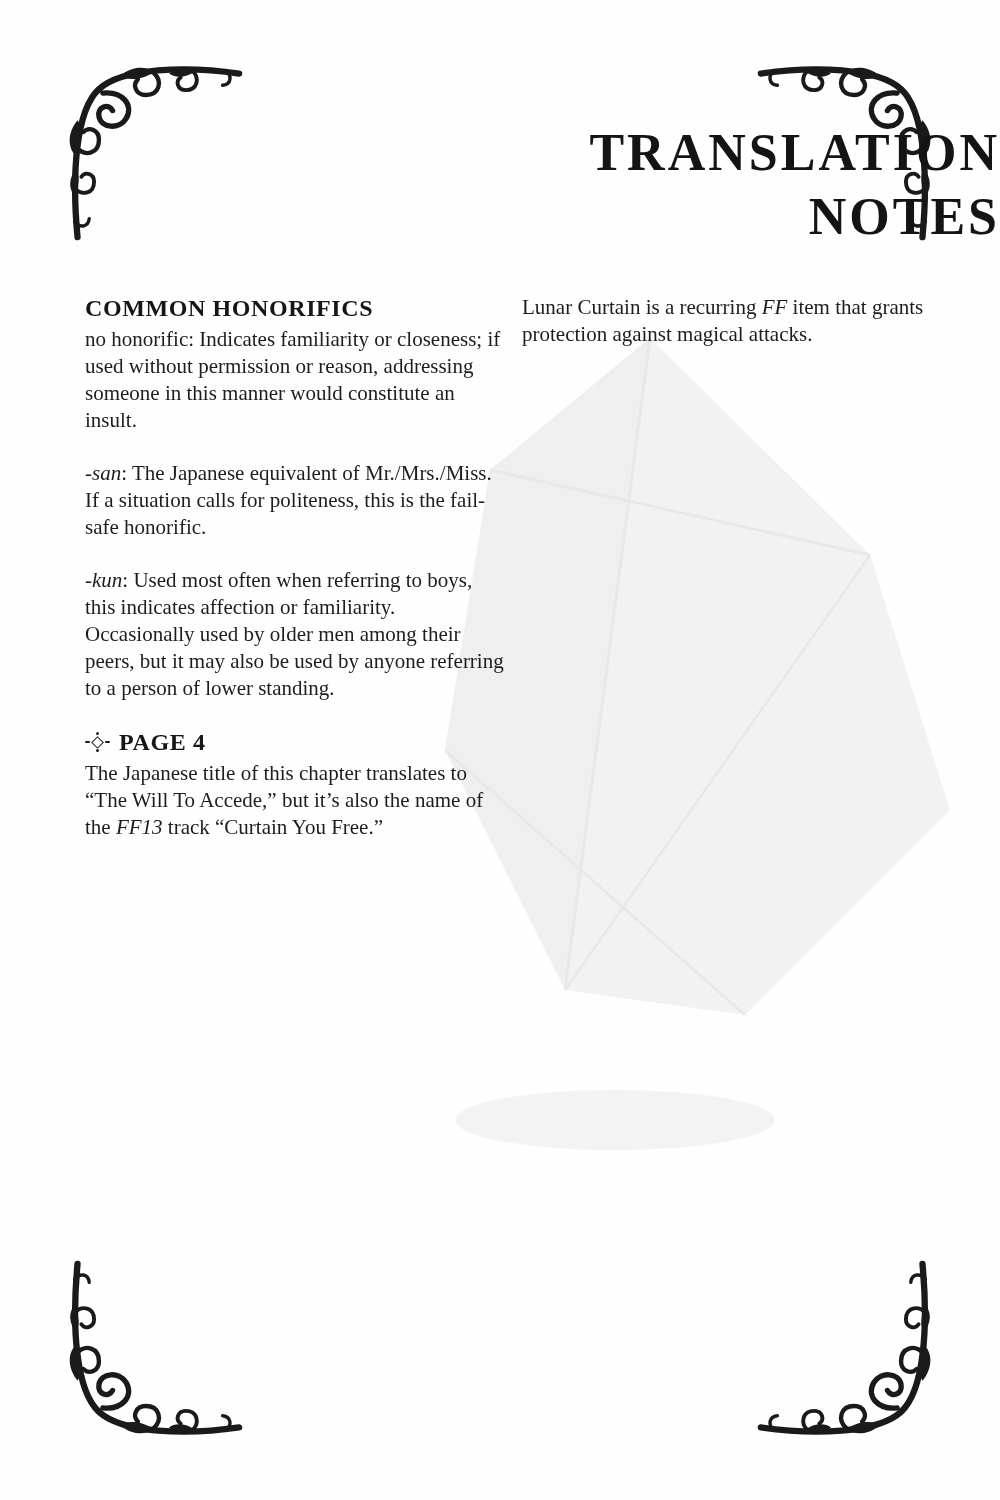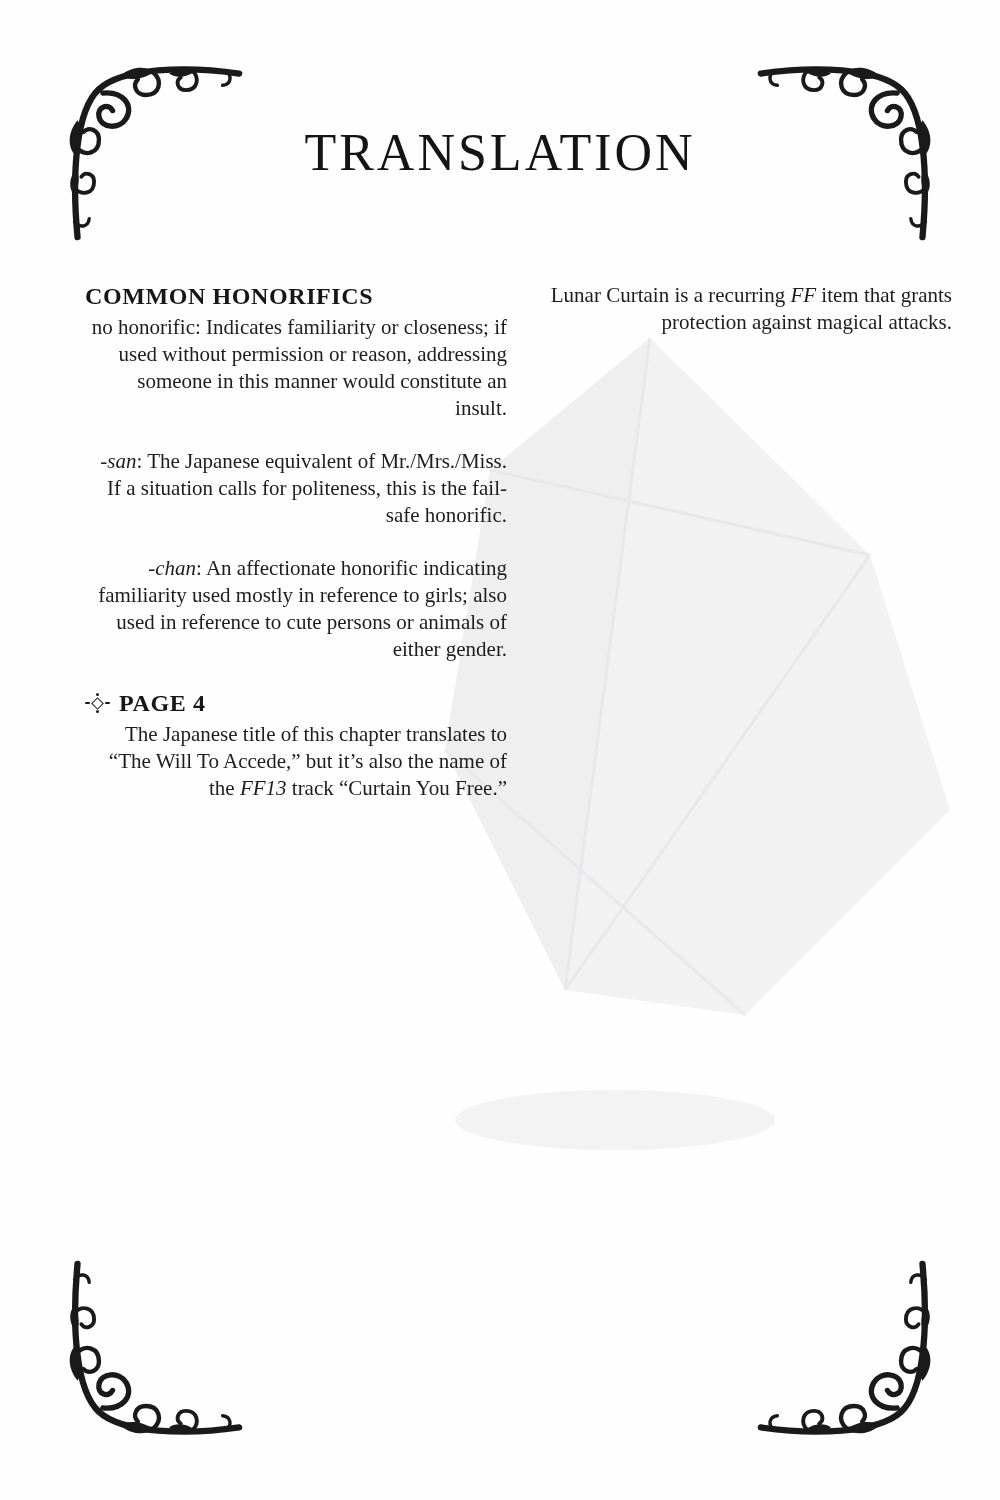--- a/index.html
+++ b/index.html
@@ -18,27 +18,27 @@
   .fl-tr{left:755px;top:58px;transform:scaleX(-1);}
   .fl-bl{left:60px;top:1258px;transform:scaleY(-1);}
   .fl-br{left:755px;top:1258px;transform:scale(-1,-1);}
 
   
   .watermark{position:absolute;left:415px;top:330px;width:580px;height:840px;pointer-events:none;}
   .watermark svg{width:100%;height:100%;display:block;}
 
   
   .title{
-    position:absolute;left:0;top:86px;width:1000px;text-align:center;
+    position:absolute;left:0;top:86px;width:1000px;text-align:right;
     font-size:52px;line-height:64px;letter-spacing:3px;
-    color:#141414;font-weight:normal;
+    color:#141414;font-weight:bold;
   }
 
   
-  .col{position:absolute;top:282px;font-size:21px;line-height:27px;text-align:right;}
+  .col{position:absolute;top:294px;font-size:21px;line-height:27px;}
   .col-left{left:85px;width:422px;}
   .col-right{left:522px;width:430px;}
 
   .section-heading{
     font-size:24px;line-height:28px;font-weight:bold;letter-spacing:0.6px;
     margin:0 0 4px 0;color:#161616;display:flex;align-items:center;
   }
   .col p{margin:0 0 26px 0;}
   .col p:last-child{margin-bottom:0;}
   .it{font-style:italic;}
@@ -106,29 +106,30 @@
       </svg>
     </div>
   <div class="flourish fl-br">
       <svg>
         <use href="#flourish"></use>
       </svg>
     </div>
 
   <h1 class="title">
     <span style="display:block">TRANSLATION</span>
+    <span style="display:block">NOTES</span>
   </h1>
 
   <div class="col col-left">
     <h3 class="section-heading">
       <span>COMMON HONORIFICS</span>
     </h3>
     <p><span>no honorific: Indicates familiarity or closeness; if used without permission or reason, addressing someone in this manner would constitute an insult.</span></p>
     <p><span class="it">-san</span><span>: The Japanese equivalent of Mr./Mrs./Miss. If a situation calls for politeness, this is the fail-safe honorific.</span></p>
-    <p><span class="it">-chan</span><span>: An affectionate honorific indicating familiarity used mostly in reference to girls; also used in reference to cute persons or animals of either gender.</span></p>
+    <p><span class="it">-kun</span><span>: Used most often when referring to boys, this indicates affection or familiarity. Occasionally used by older men among their peers, but it may also be used by anyone referring to a person of lower standing.</span></p>
 
     <h3 class="section-heading">
       <span class="orn">
         <span class="dash"></span>
         <span class="mid">
             <span class="dot"></span>
             <span class="diamond"></span>
             <span class="dot"></span>
           </span>
         <span class="dash"></span>

